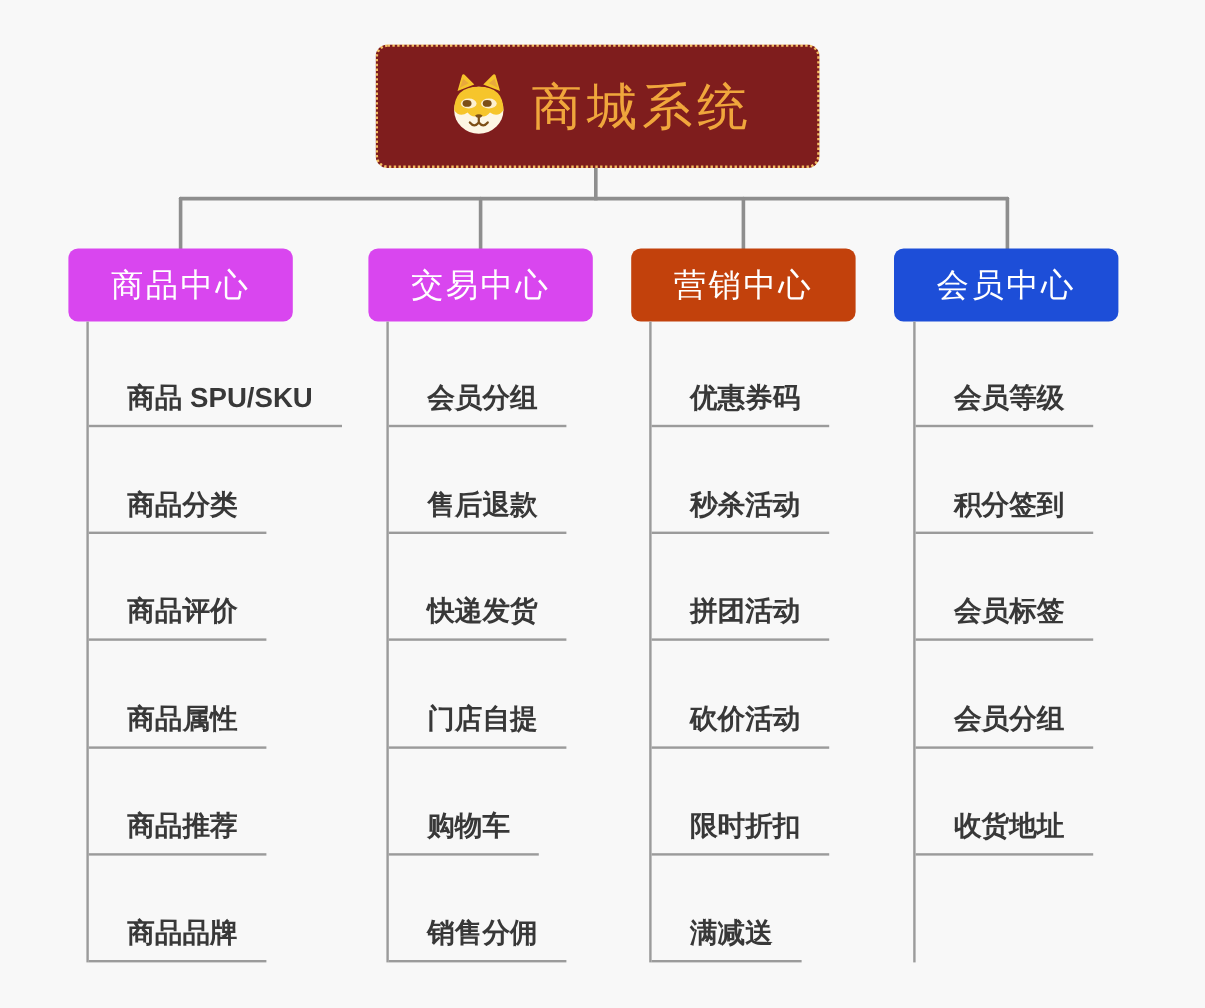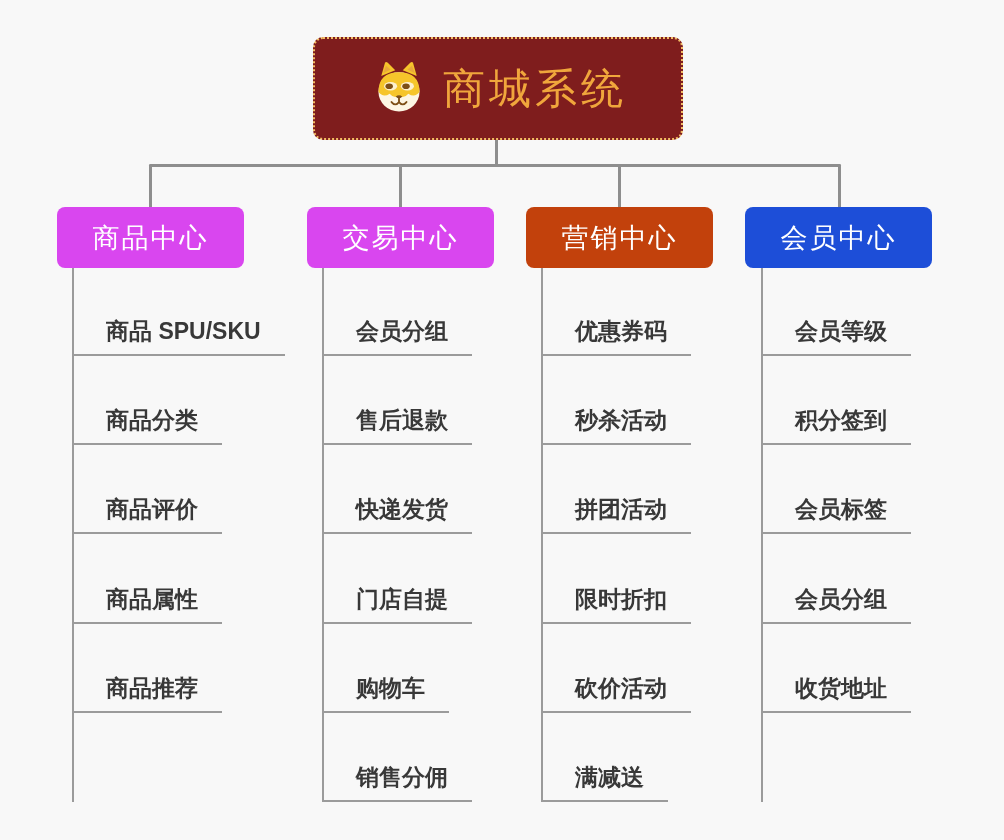--- a/index.html
+++ b/index.html
@@ -146,37 +146,38 @@
   <div class="branch b2" style="background: #d946ef;">交易中心</div>
   <div class="branch b3" style="background: #c2410c;">营销中心</div>
   <div class="branch b4" style="background: #1d4ed8;">会员中心</div>
 
   <div class="col col-1">
     <div class="child">商品 SPU/SKU</div>
     <div class="child">商品分类</div>
     <div class="child">商品评价</div>
     <div class="child">商品属性</div>
     <div class="child">商品推荐</div>
+    <div class="child">商品品牌</div>
   </div>
 
   <div class="col col-2">
     <div class="child">会员分组</div>
     <div class="child">售后退款</div>
     <div class="child">快递发货</div>
     <div class="child">门店自提</div>
     <div class="child">购物车</div>
     <div class="child">销售分佣</div>
   </div>
 
   <div class="col col-3">
     <div class="child">优惠券码</div>
     <div class="child">秒杀活动</div>
     <div class="child">拼团活动</div>
+    <div class="child">砍价活动</div>
     <div class="child">限时折扣</div>
-    <div class="child">砍价活动</div>
     <div class="child">满减送</div>
   </div>
 
   <div class="col col-4">
     <div class="child">会员等级</div>
     <div class="child">积分签到</div>
     <div class="child">会员标签</div>
     <div class="child">会员分组</div>
     <div class="child">收货地址</div>
   </div>

